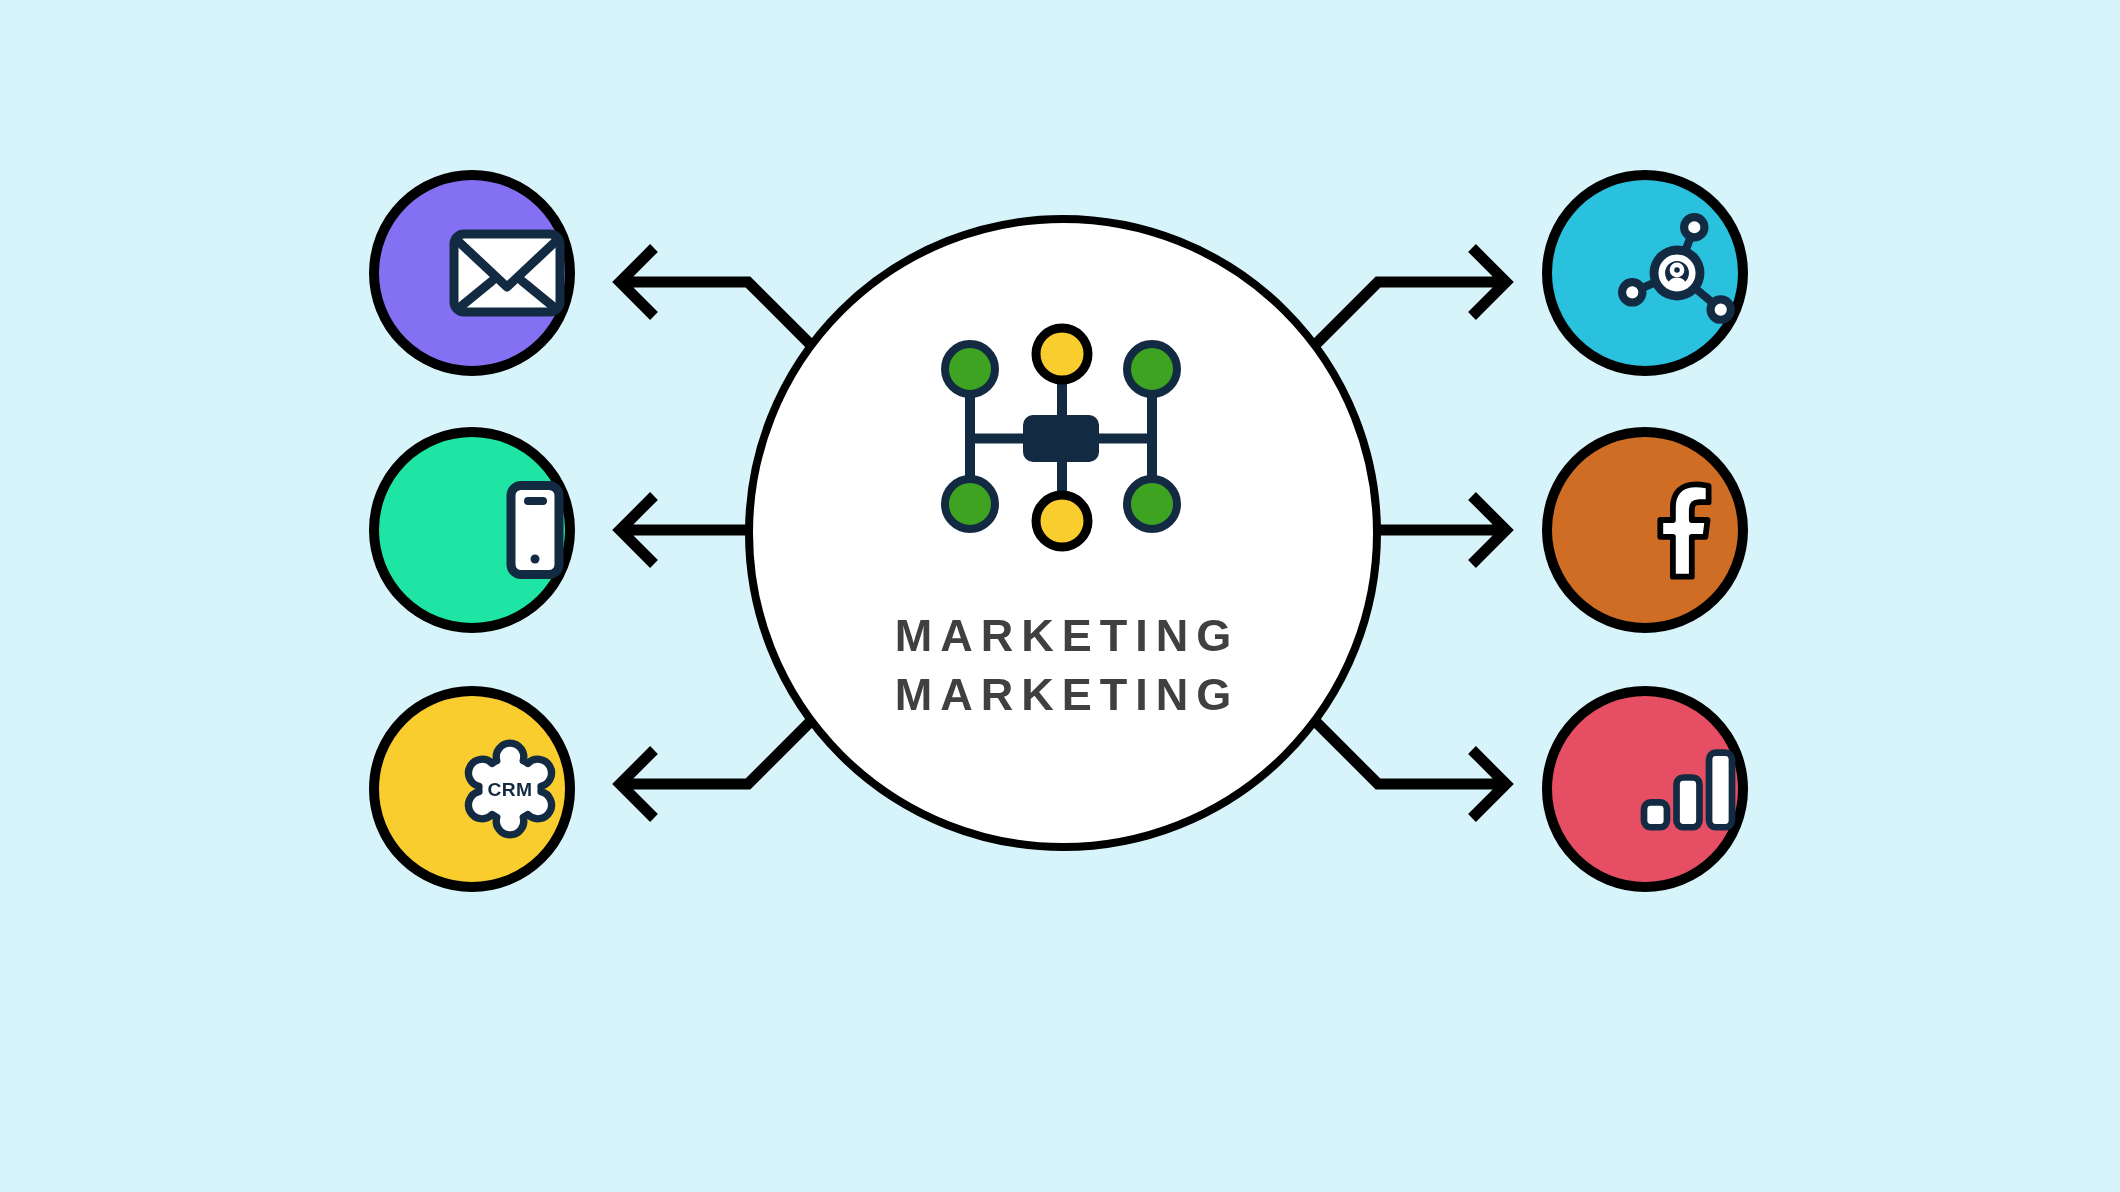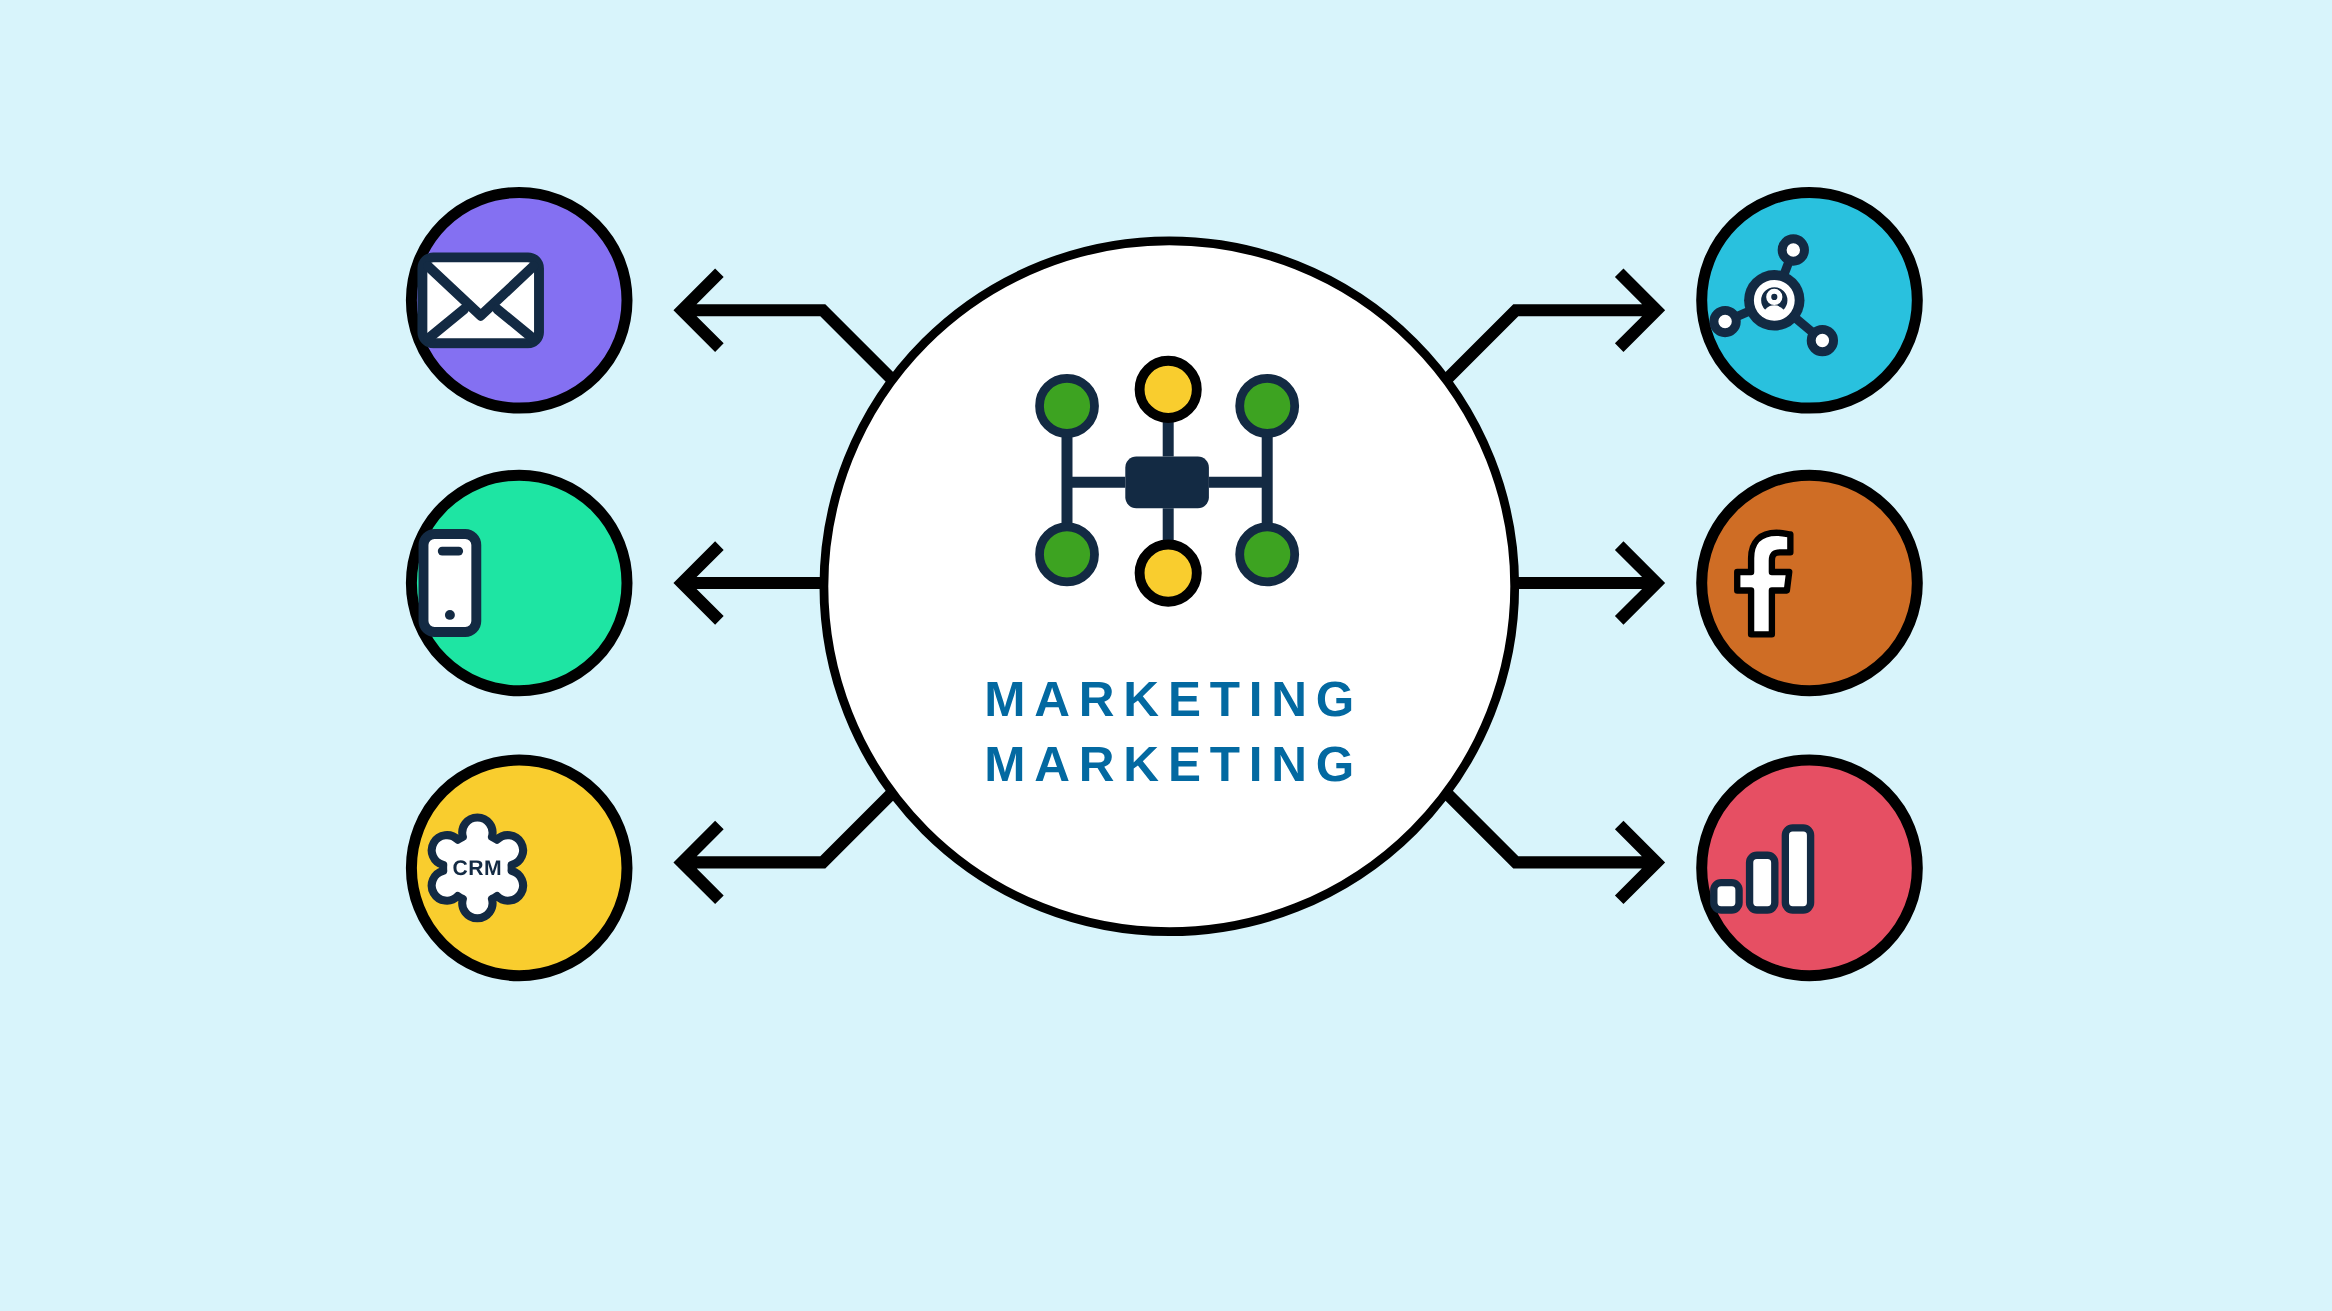--- a/index.html
+++ b/index.html
@@ -28,30 +28,30 @@
   }
   .hub-icon { margin-top: 99px; }
   .hub-title {
     margin-top: 52px;
     text-align: center;
     font-size: 45px;
     font-weight: 700;
     letter-spacing: 8px;
     padding-left: 8px; 
     line-height: 59px;
-    color: #0369a1;
+    color: #404040;
   }
   .node {
     position: absolute;
     width: 186px; height: 186px;
     border: 10px solid #000;
     border-radius: 50%;
     display: flex;
     align-items: center;
-    justify-content: flex-start;
+    justify-content: flex-end;
     text-decoration: underline;
   }
   .pos-left  { left: 369px; }
   .pos-right { left: 1542px; }
   .row-1 { top: 170px; }
   .row-2 { top: 427px; }
   .row-3 { top: 686px; }
   .crm-text {
     font-family: "Liberation Sans", sans-serif;
     font-weight: 700;

